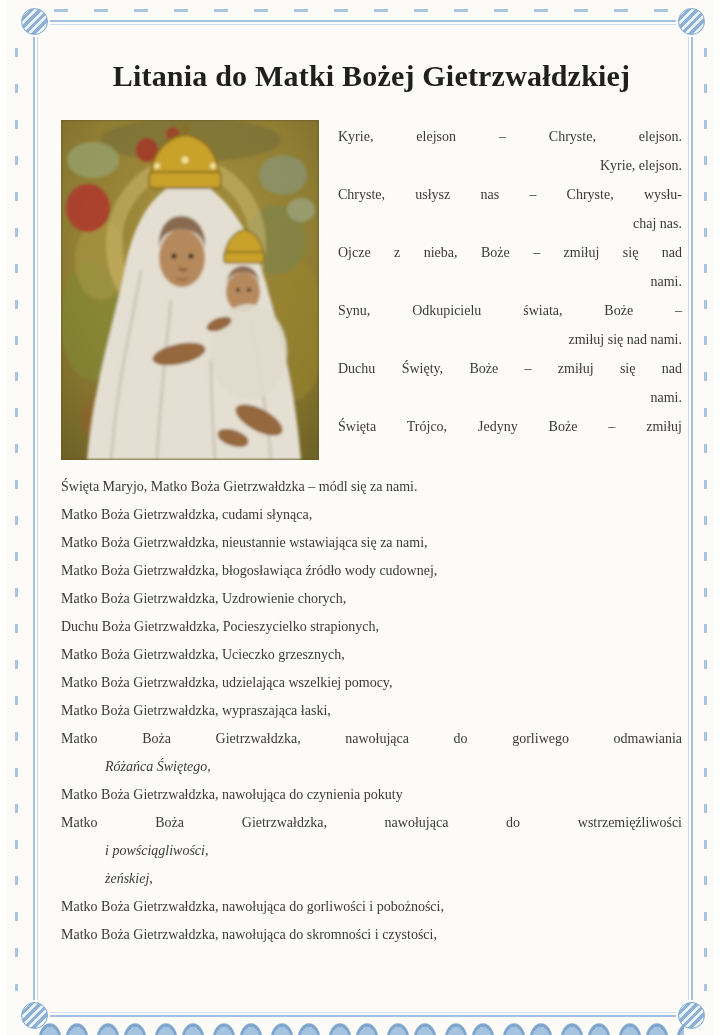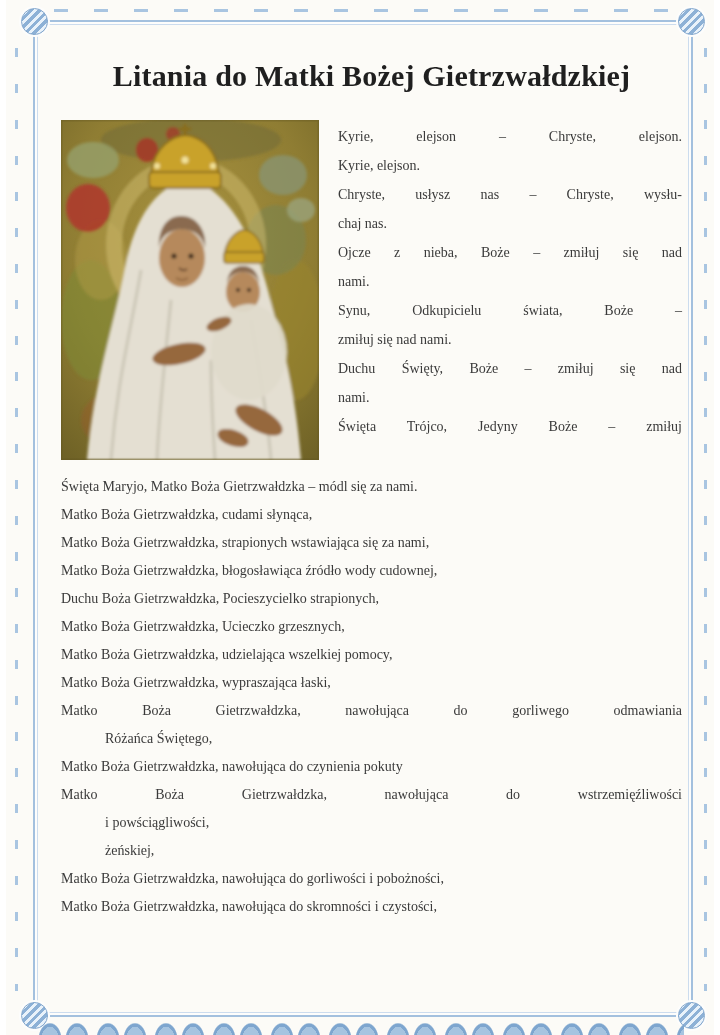--- a/index.html
+++ b/index.html
@@ -57,25 +57,25 @@
   .top-section{display:flex;align-items:flex-start;}
   .holy-image{
     width:258px;height:340px;flex:0 0 auto;
     background:#8f7d33;overflow:hidden;
   }
   .holy-image svg{display:block;width:100%;height:100%;}
   .invocations{
     flex:1;margin-left:19px;padding-top:2px;
     font-size:14px;line-height:29px;
   }
-  .inv-line{text-align:left;}
+  .inv-line{text-align:right;}
   .inv-line.stretch{text-align:justify;text-align-last:justify;}
   .litany{margin-top:13px;font-size:14px;line-height:28px;}
   .lit-line.stretch{text-align:justify;text-align-last:justify;}
-  .lit-line.cont{padding-left:44px;}
+  .lit-line.cont{padding-left:44px;font-style:italic;}
 </style>
 </head>
 <body>
 
 <div class="page">
 
   <div class="dash dash-top"></div>
   <div class="dash dash-left"></div>
   <div class="dash dash-right"></div>
 
@@ -180,24 +180,27 @@
     </div>
 
     <div class="litany">
         <div class="lit-item">
           <div class="lit-line">Święta Maryjo, Matko Boża Gietrzwałdzka – módl się za nami.</div>
         </div>
         <div class="lit-item">
           <div class="lit-line">Matko Boża Gietrzwałdzka, cudami słynąca,</div>
         </div>
         <div class="lit-item">
-          <div class="lit-line">Matko Boża Gietrzwałdzka, strapionych wstawiająca się za nami,</div>
+          <div class="lit-line">Matko Boża Gietrzwałdzka, nieustannie wstawiająca się za nami,</div>
         </div>
         <div class="lit-item">
           <div class="lit-line">Matko Boża Gietrzwałdzka, błogosławiąca źródło wody cudownej,</div>
+        </div>
+        <div class="lit-item">
+          <div class="lit-line">Matko Boża Gietrzwałdzka, Uzdrowienie chorych,</div>
         </div>
         <div class="lit-item">
           <div class="lit-line">Duchu Boża Gietrzwałdzka, Pocieszycielko strapionych,</div>
         </div>
         <div class="lit-item">
           <div class="lit-line">Matko Boża Gietrzwałdzka, Ucieczko grzesznych,</div>
         </div>
         <div class="lit-item">
           <div class="lit-line">Matko Boża Gietrzwałdzka, udzielająca wszelkiej pomocy,</div>
         </div>

